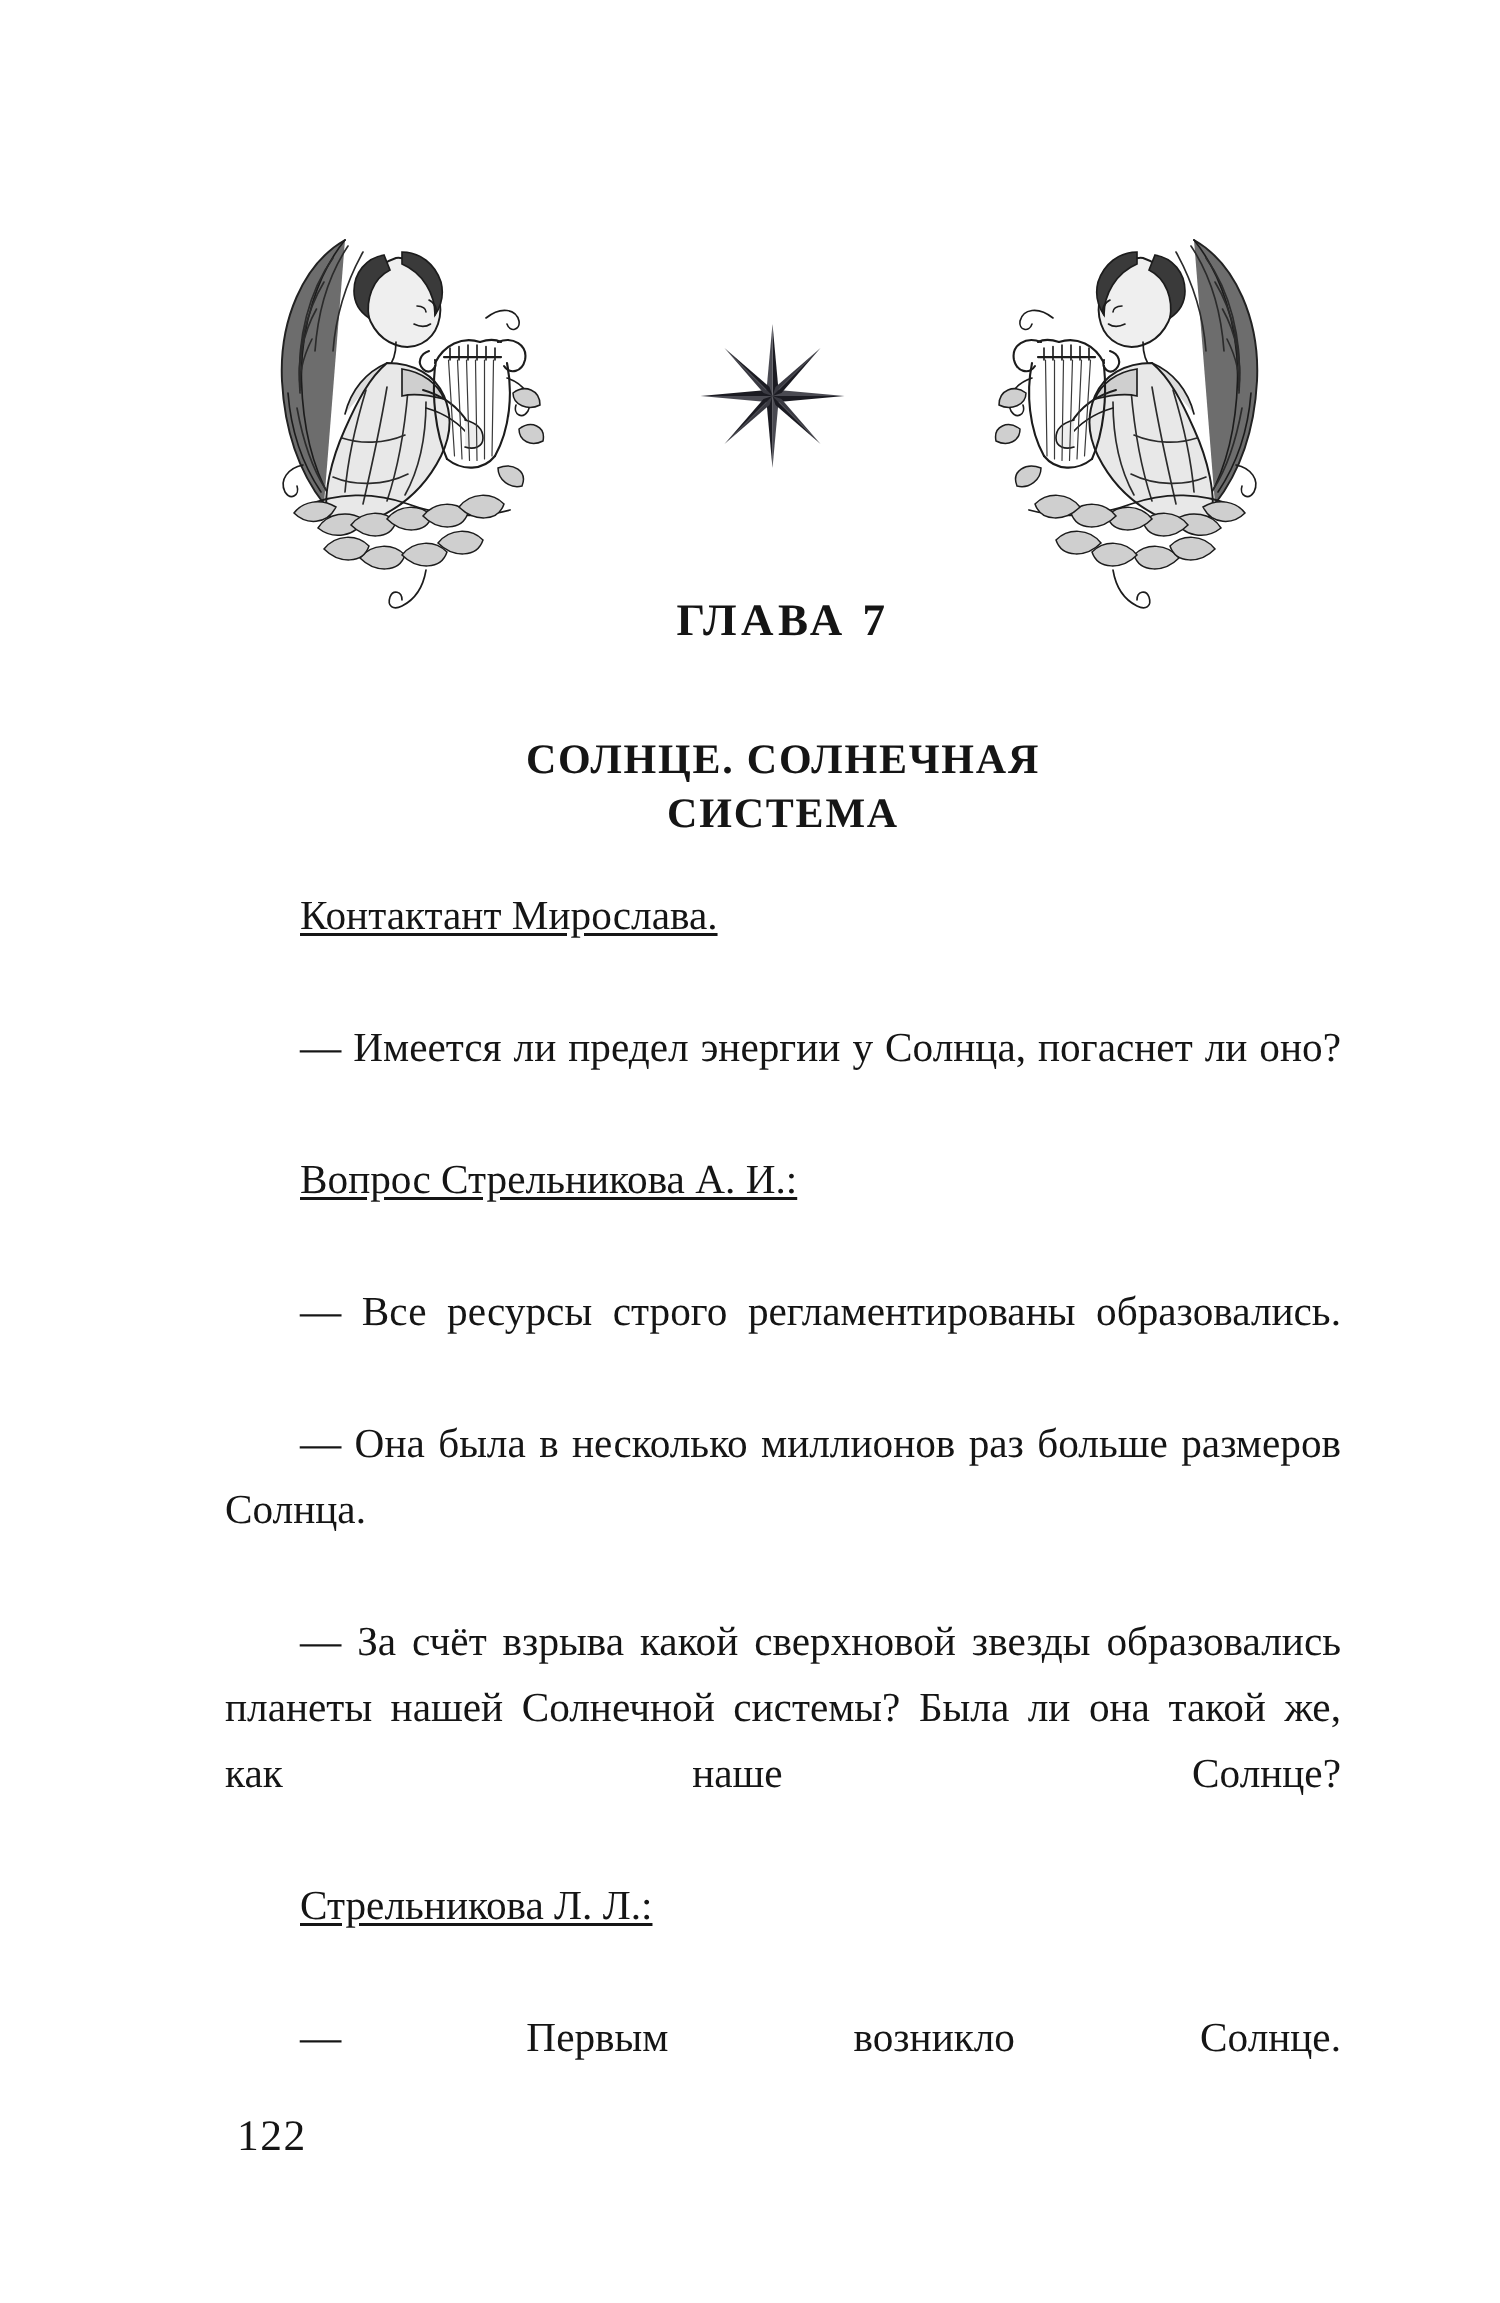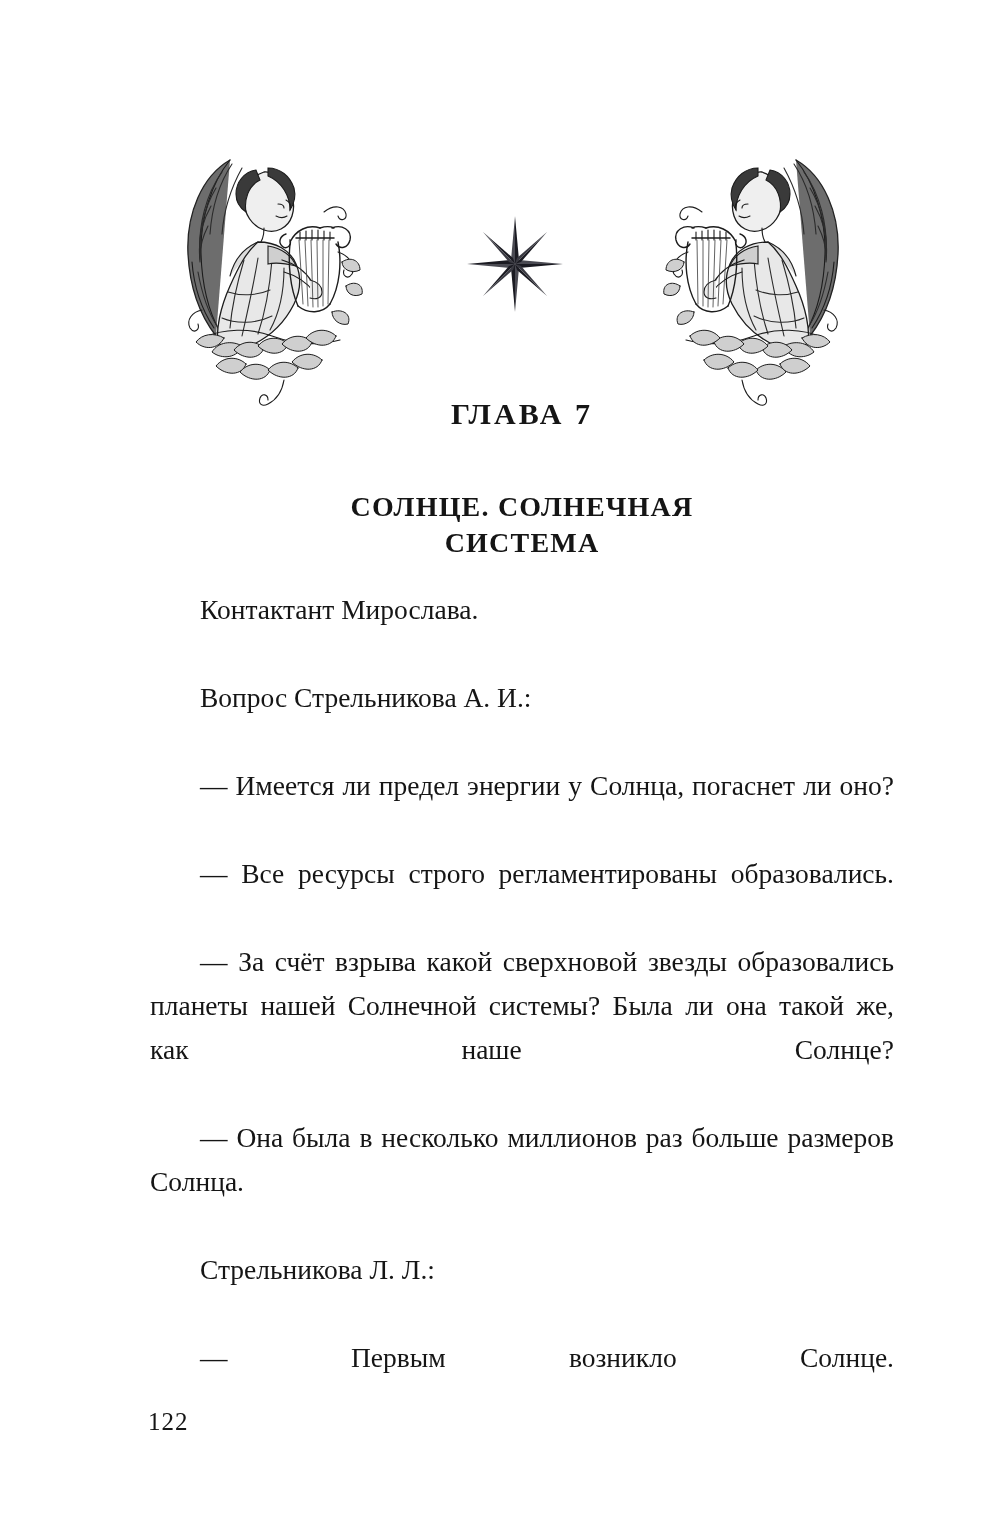--- a/index.html
+++ b/index.html
@@ -73,40 +73,41 @@
   
   .body-text {
     position: absolute;
     left: 150px;
     top: 588px;
     width: 744px;
     font-size: 27.5px;
     line-height: 44px;
   }
   .speaker {
+    text-decoration: underline;
     text-underline-offset: 3px;
     white-space: nowrap;
   }
   .para {
     margin: 0;
     text-align: justify;
     text-indent: 50px;
     hyphens: manual;
   }
   
   .para::after { content: ""; display: inline-block; width: 100%; }
 
   .para.nojust { text-align: left; }
 
   
   .folio {
     position: absolute;
-    left: 148px;
+    left: 158px;
     top: 1408px;
-    font-size: 25px;
+    font-size: 29px;
     letter-spacing: 1px;
   }
 </style>
 </head>
 <body>
 
 <div class="page">
 
   <div class="ornament-band">
 
@@ -310,28 +311,28 @@
     <span class="sub-line">СОЛНЦЕ. СОЛНЕЧНАЯ</span>
     <span class="sub-line">СИСТЕМА</span>
   </h2>
 
   <div class="body-text">
 
     <p class="para nojust">
       <span class="speaker">Контактант Мирослава.</span>
     </p>
 
+    <p class="para">— Имеется ли предел энергии у Солнца, погаснет ли оно?</p>
+
     <p class="para nojust">
       <span class="speaker">Вопрос Стрельникова А. И.:</span>
     </p>
-
-    <p class="para">— Имеется ли предел энергии у Солнца, погаснет ли оно?</p>
     <p class="para">— Все ресурсы строго регламентированы образовались.</p>
+    <p class="para">— Она была в несколько миллионов раз больше размеров Солнца.</p>
     <p class="para">— За счёт взрыва какой сверхновой звезды образовались планеты нашей Солнечной системы? Была ли она такой же, как наше Солнце?</p>
-    <p class="para">— Она была в несколько миллионов раз больше размеров Солнца.</p>
 
     <p class="para nojust">
       <span class="speaker">Стрельникова Л. Л.:</span>
     </p>
 
     <p class="para">— Первым возникло Солнце.</p>
 
   </div>
 
   <div class="folio">122</div>

